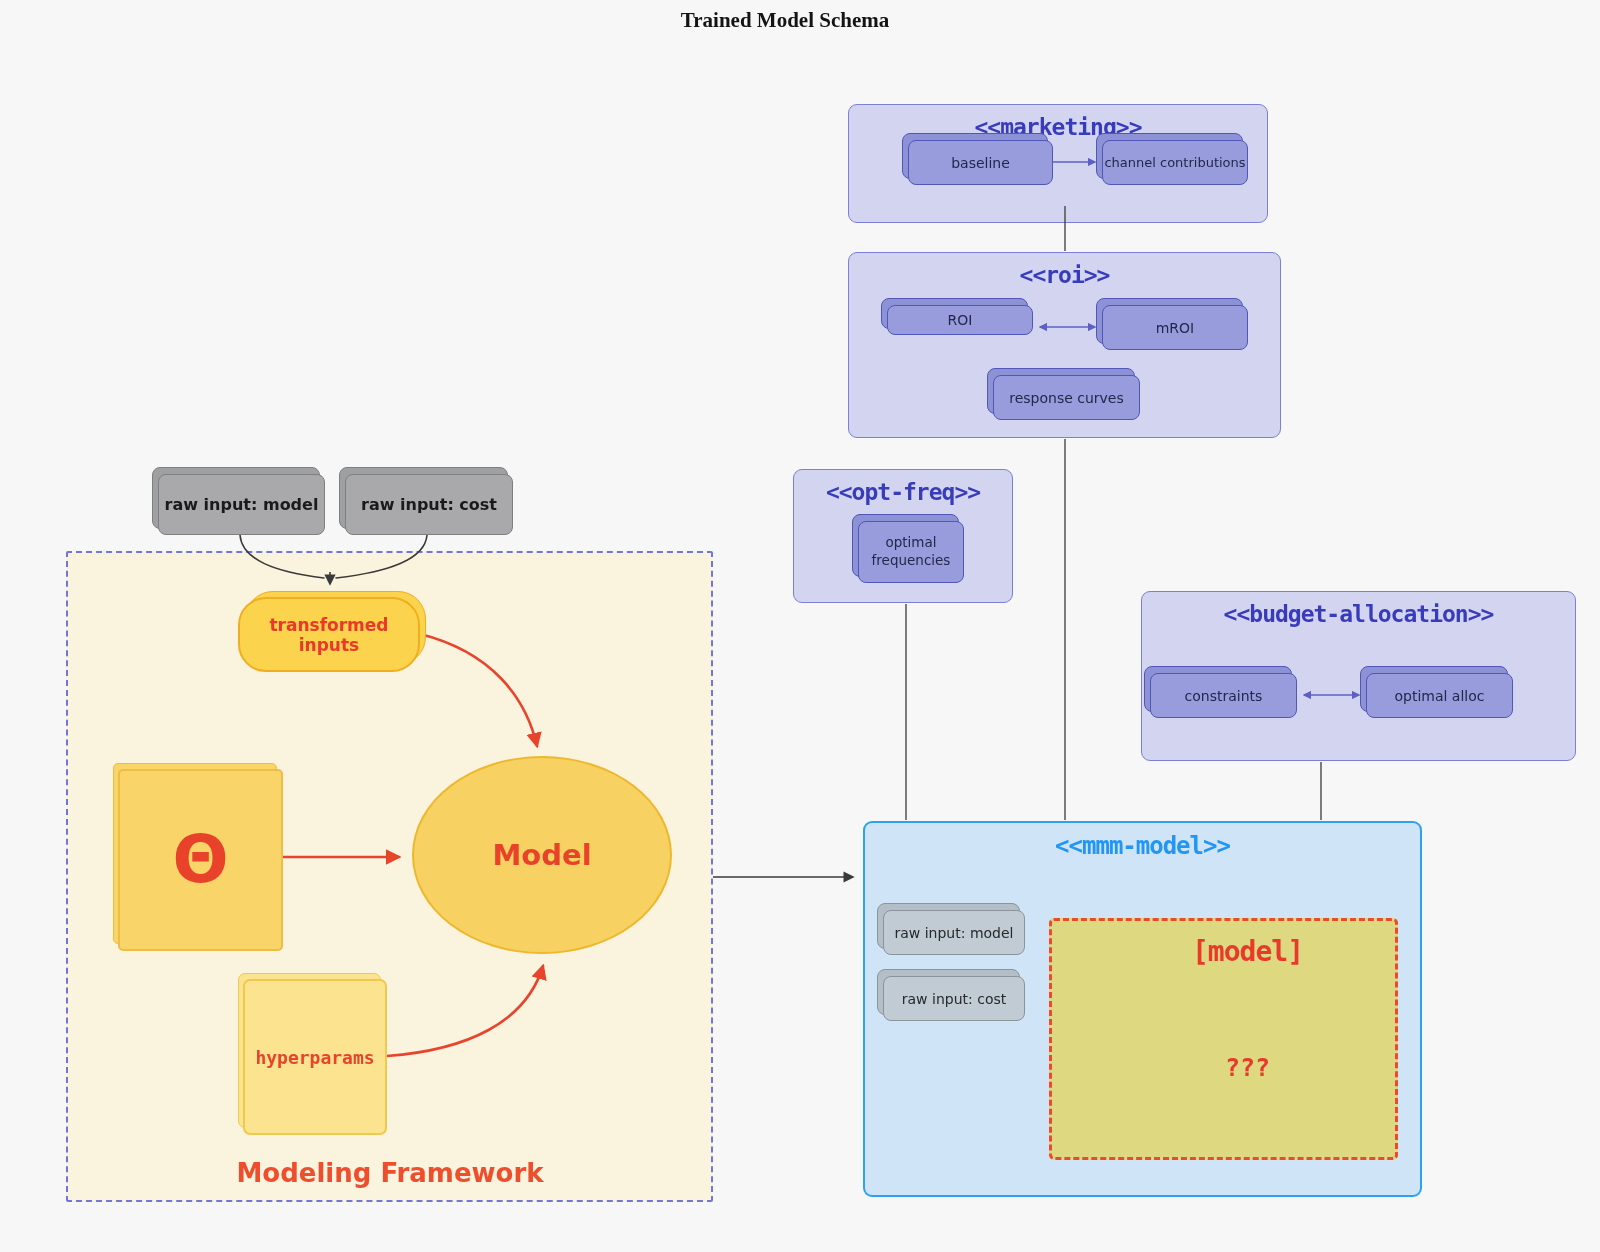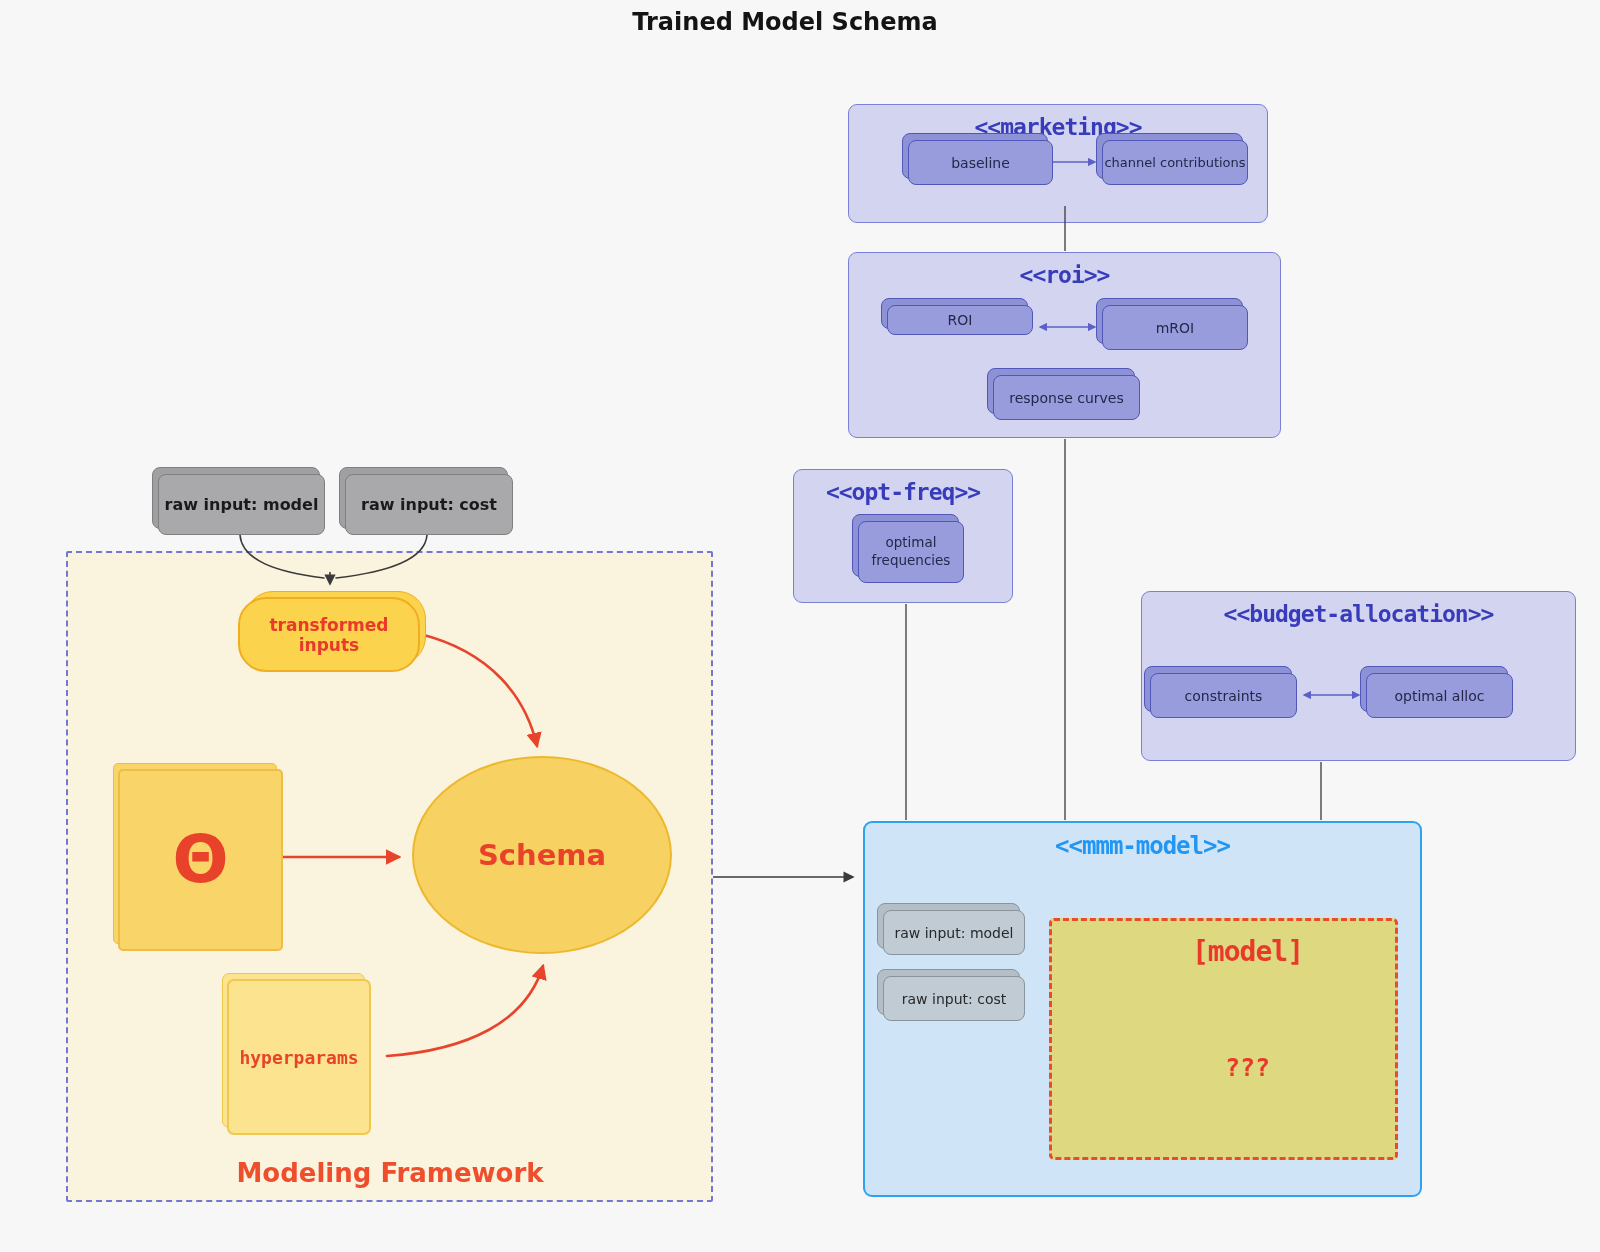--- a/index.html
+++ b/index.html
@@ -52,21 +52,21 @@
     color:#e8432a;font-weight:bold;font-size:29px;}
 
   .model-dashed{position:absolute;box-sizing:border-box;background:#ded881;
     border:3px dashed #ea4a2e;border-radius:5px;
     font-family:"DejaVu Sans Mono","Liberation Mono",monospace;
     color:#e8392b;font-weight:bold;text-align:center;padding-left:48px;}
   .model-title{margin-top:14px;font-size:28px;letter-spacing:-1px;}
   .model-q{margin-top:85px;font-size:25px;}
 
   .diagram-title{position:absolute;left:485px;top:8px;width:600px;text-align:center;
-    font-weight:bold;font-size:24px;color:#141414;}
+    font-weight:bold;font-size:21px;color:#141414;font-family:Liberation Serif, serif;}
 </style>
 </head>
 <body>
 
 <div class="canvas">
 
   <div class="diagram-title">Trained Model Schema</div>
 
   <div class="layer z1">
 
@@ -175,20 +175,20 @@
       <div class="model-q">???</div>
     </div>
 
     <div class="stack sr n-yellow-t" style="left:238px;top:597px;width:182px;height:75px;border-radius:28px;">
       <span>transformed inputs</span>
     </div>
     <div class="stack n-yellow-theta" style="left:118px;top:769px;width:165px;height:182px;">
       <span class="theta-glyph">Θ</span>
     </div>
     <div class="ellipse" style="left:412px;top:756px;width:260px;height:198px;">
-      <span>Schema</span>
+      <span>Model</span>
     </div>
-    <div class="stack n-yellow-h" style="left:227px;top:979px;width:144px;height:156px;">
+    <div class="stack n-yellow-h" style="left:243px;top:979px;width:144px;height:156px;">
       <span>hyperparams</span>
     </div>
   </div>
 
 </div>
 
 </body></html>

